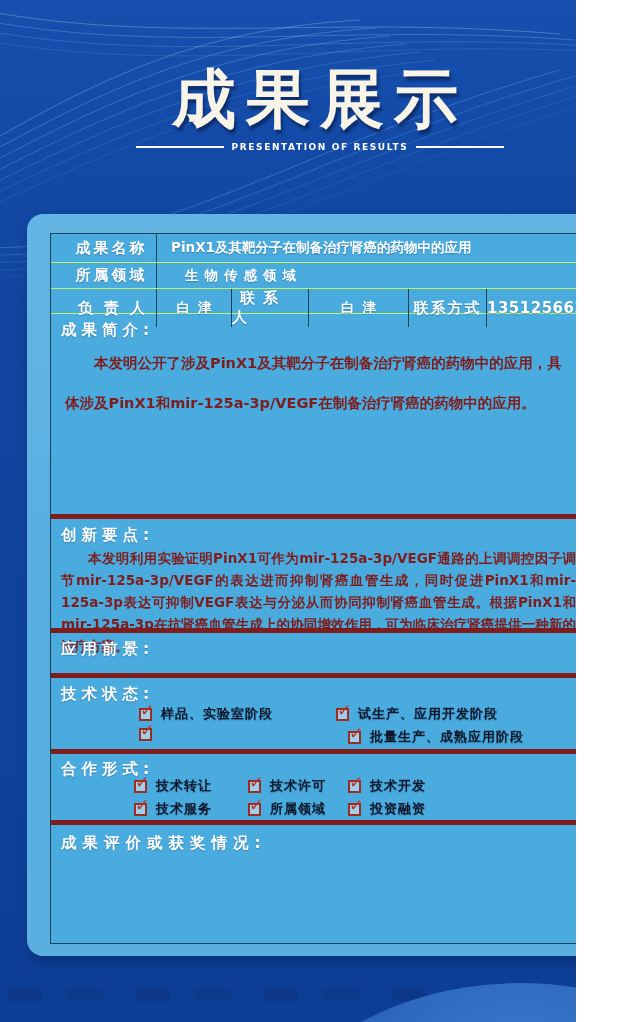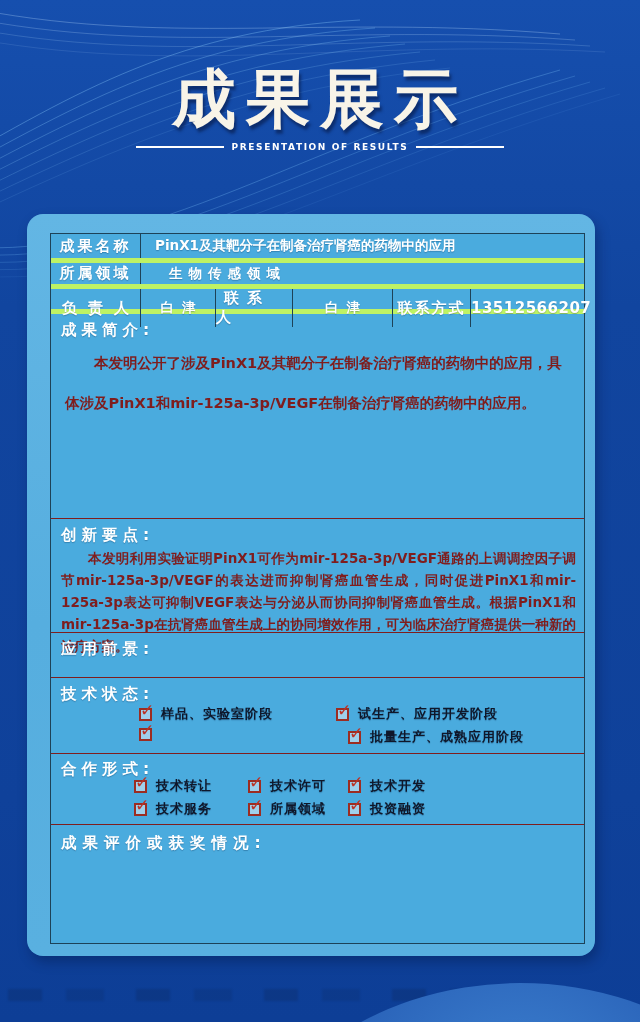--- a/index.html
+++ b/index.html
@@ -1,20 +1,20 @@
 <!DOCTYPE html>
 <html><head>
 <meta charset="utf-8">
 <style>
   * { margin:0; padding:0; box-sizing:border-box; }
   html,body { width:640px; height:1022px; }
   body { font-family:"DejaVu Sans", sans-serif; overflow:hidden; }
 
   .poster {
-    position:relative; width:640px; height:1022px; overflow:hidden;
+    position:relative; width:576px; height:1022px; overflow:hidden;
     background:linear-gradient(180deg,#164fae 0%, #11459f 30%, #0f419a 78%, #0d3e96 100%);
   }
 
   
   .waves { position:absolute; left:0; top:0; width:640px; height:300px; pointer-events:none; }
 
   
   .title {
     position:absolute; top:56px; left:0; width:640px; text-align:center;
     font-size:64px; font-weight:800; color:#f8f4e8; letter-spacing:10px;
@@ -34,36 +34,36 @@
     position:absolute; left:27px; top:214px; width:568px; height:742px;
     background:linear-gradient(180deg,#63b6e4 0%, #56aedf 55%, #59b0e0 100%);
     border-radius:16px; box-shadow:3px 6px 12px rgba(3,20,60,.35);
   }
   .info-table {
     position:absolute; left:23px; top:19px; width:535px; height:711px;
     border:1px solid #1d4258; background:#4aabde;
     display:flex; flex-direction:column;
     color:#ffffff;
   }
-  .trow { display:grid; border-bottom:5px solid #bef264; }
+  .trow { display:grid; border-bottom:1px solid #bef264;padding-left:16px; }
   .r1 { height:29px; grid-template-columns:90px 1fr; }
   .r2 { height:26px; grid-template-columns:90px 1fr; }
   .r3 { height:25px; grid-template-columns:90px 75px 77px 100px 78px 1fr; }
   .cell { display:flex; align-items:center; }
   .cell.b-r { border-right:1px solid #1d4258; }
   .lbl { justify-content:center; font-weight:bold; font-size:15px; letter-spacing:3px;
          text-shadow:0 1px 1px rgba(0,40,80,.3); }
   .ls-wide { letter-spacing:11px; text-indent:11px; }
   .ls-med  { letter-spacing:8px;  text-indent:8px; }
   .val { font-weight:bold; font-size:13.5px; padding-left:14px; text-shadow:0 1px 1px rgba(0,40,80,.3); }
   .val.center { justify-content:center; padding-left:0; }
   .phone { font-size:15px; letter-spacing:.5px; }
 
   
-  .section { position:relative; border-bottom:1px solid #7f1d1d; }
+  .section { position:relative; border-bottom:5px solid #7f1d1d; }
   .s-intro { height:205px; }
   .s-innov { height:114px; }
   .s-prosp { height:45px;  }
   .s-tech  { height:76px;  }
   .s-coop  { height:71px;  }
   .s-eval  { flex:1; border-bottom:none; }
   .sec-title {
     padding:6px 0 0 10px; font-weight:bold; font-size:15.5px; letter-spacing:5px;
     color:#ffffff; text-shadow:0 1px 1px rgba(0,40,80,.3);
   }

